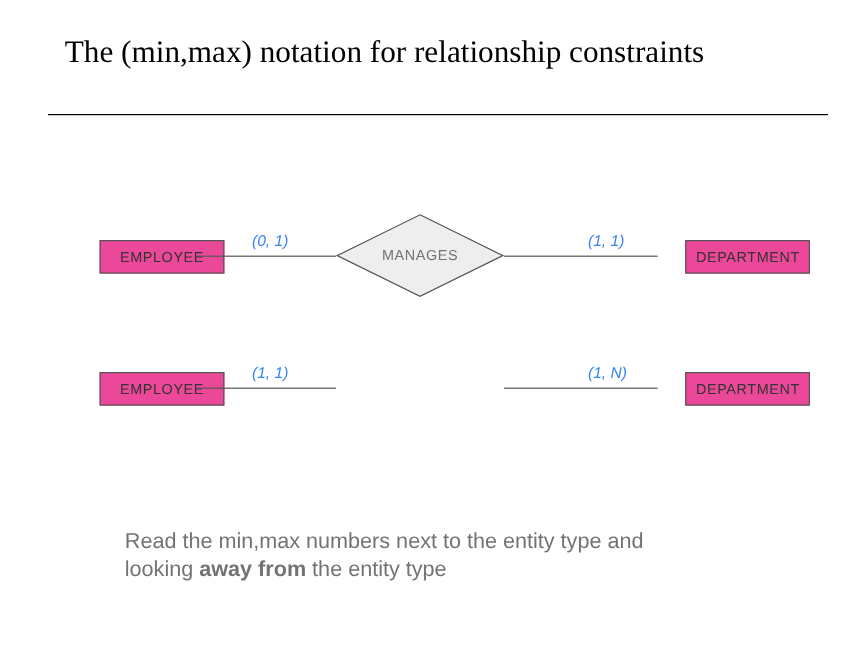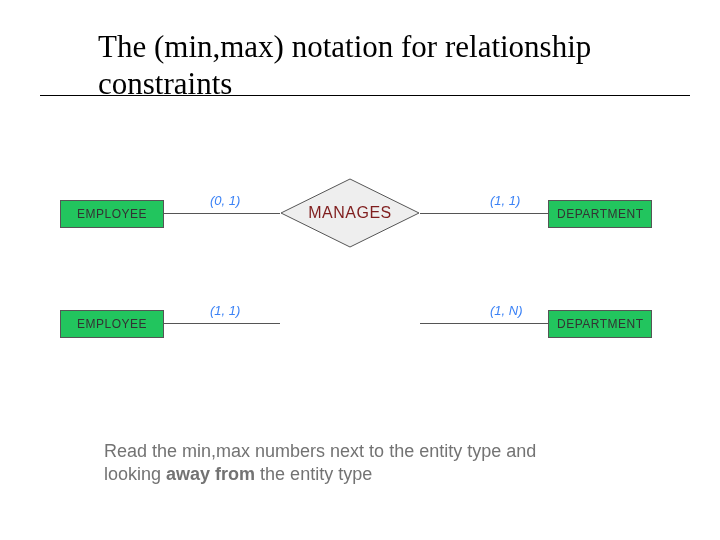--- a/index.html
+++ b/index.html
@@ -11,65 +11,65 @@
     position: relative;
   }
   .title-block {
     position: absolute;
     top: 28px;
     left: 54px;
     right: 40px;
   }
   .title {
     font-family: "Times New Roman", Times, serif;
-    font-size: 31px;
+    font-size: 26px;
     font-weight: 400;
     color: #000;
     line-height: 1.2;
-    margin-left: 44px;
   }
   .title-underline {
     position: absolute;
     left: 40px;
     right: 30px;
     top: 95px;
     height: 1px;
     background: #000;
   }
   .diagram-area {
     position: absolute;
     left: 60px;
     top: 160px;
     width: 620px;
     height: 220px;
   }
   .entity {
     position: absolute;
     border: 1px solid #555;
-    background: #22c55e;
+    background: #ec4899;
     color: #333;
     font-size: 12px;
     letter-spacing: 0.5px;
     text-align: center;
     padding: 6px 8px;
     width: 104px;
+    margin-left: 23px;
   }
   .diamond {
     position: absolute;
     width: 140px;
     height: 70px;
   }
   .diamond svg { display: block; }
   .diamond-label {
     position: absolute;
     top: 50%;
     left: 50%;
     transform: translate(-50%, -50%);
-    font-size: 16px;
-    color: #7f1d1d;
+    font-size: 12px;
+    color: #737373;
     letter-spacing: 0.5px;
     white-space: nowrap;
   }
   .conn {
     position: absolute;
     height: 1px;
     background: #555;
   }
   .card-label {
     position: absolute;

